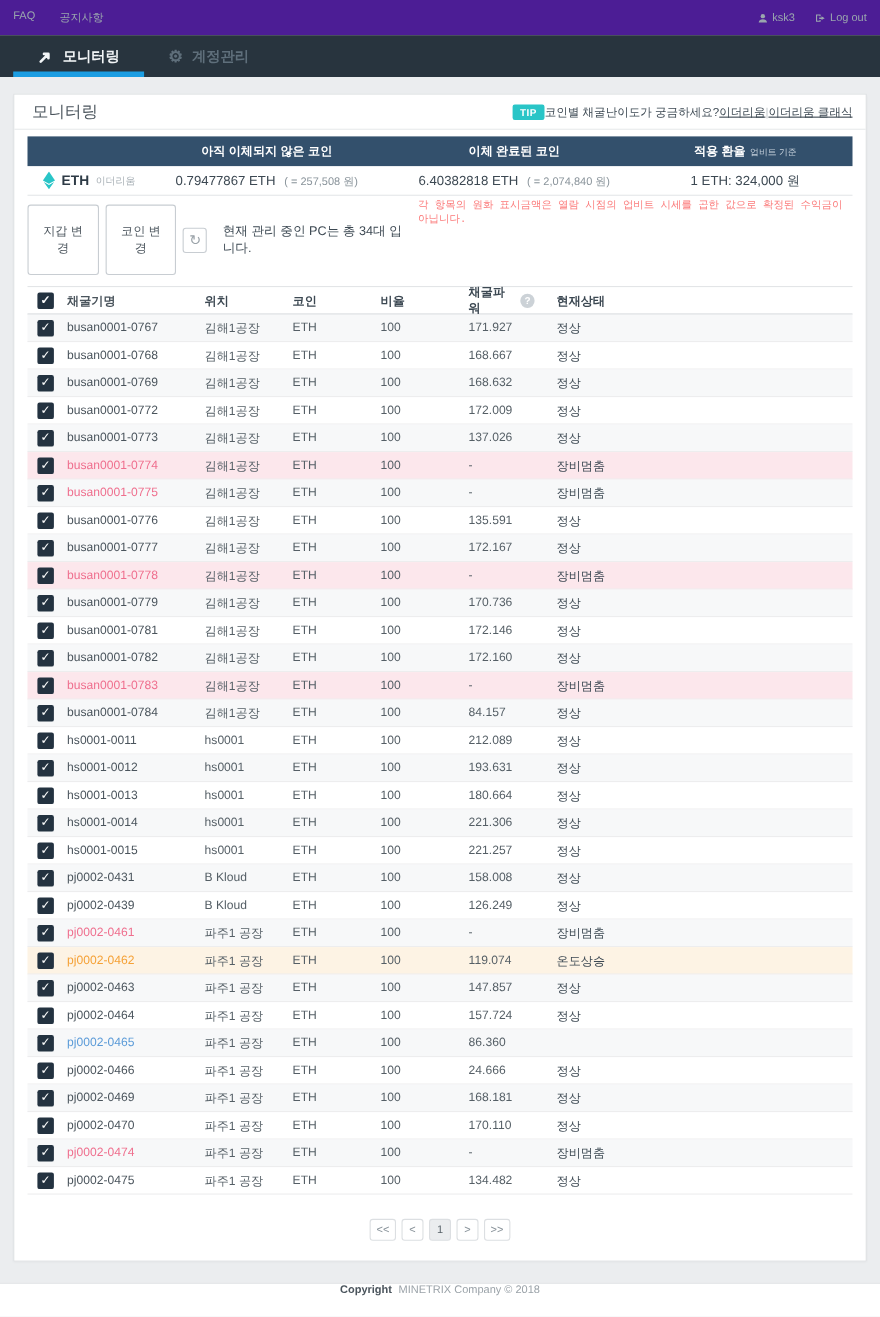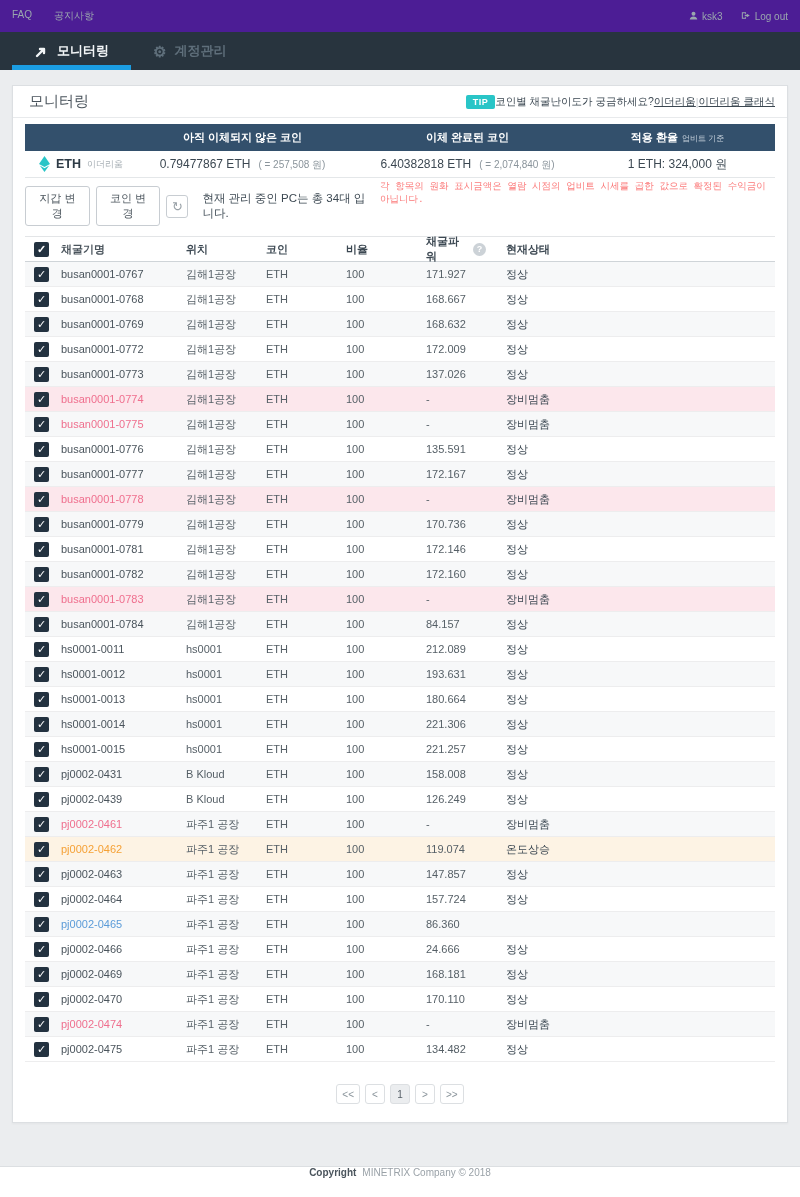--- a/index.html
+++ b/index.html
@@ -13,21 +13,21 @@
   }
   
   .topbar {
     height:19px; background:#4c1d95; color:#9aa6ae;
     display:flex; align-items:center; font-size:10px;
     padding:16px 12px; flex-shrink:0;
   }
   .topbar-left { display:flex; gap:22px; }
   .topbar-right { margin-left:auto; display:flex; align-items:center; gap:18px; }
   .topbar a, .topbar span { color:#9aa6ae; text-decoration:none; cursor:pointer; }
-  .top-item { display:flex; align-items:flex-start; gap:4px; }
+  .top-item { display:flex; align-items:center; gap:4px; }
   .top-item svg { display:block; }
   
   .navbar {
     height:38px; background:#28343e; display:flex; align-items:stretch;
     padding:0 12px; flex-shrink:0;
   }
   .brand { display:flex; align-items:center; gap:7px; margin-right:60px; }
   .brand-name { font-size:16px; font-weight:bold; letter-spacing:0.5px; }
   .brand-mine { color:#c6d2d8; }
   .brand-trix { color:#29c5c7; }
@@ -70,21 +70,21 @@
   .s-sub { font-size:8px; font-weight:normal; margin-left:4px; color:#c7d2dd; }
   .coin-sym { font-weight:bold; font-size:12.5px; color:#2e3b46; }
   .coin-kr { font-size:9px; color:#a6aeb4; }
   .won { font-size:10px; color:#8a949b; margin-left:8px; }
   
   .controls {
     display:flex; align-items:center; margin:8px 12px 0; gap:6px;
   }
   .btn {
     background:#fff; border:1px solid #c8cdd2; border-radius:3px;
-    font-size:11px; color:#4a545c; padding:4px 10px; cursor:pointer;
+    font-size:11px; color:#4a545c; padding:16px 10px; cursor:pointer;
     font-family:"Liberation Sans", sans-serif;
   }
   .btn-refresh {
     width:24px; height:23px; padding:0; font-size:13px; color:#9aa2a8;
     display:flex; align-items:center; justify-content:center;
   }
   .count-text { font-size:11.5px; color:#3c4852; margin-left:8px; }
   .disclaimer {
     margin-left:auto; font-size:9.5px; color:#fb7a7a; align-self:flex-start; margin-top:-6px;font-family:Liberation Mono, monospace;
   }

